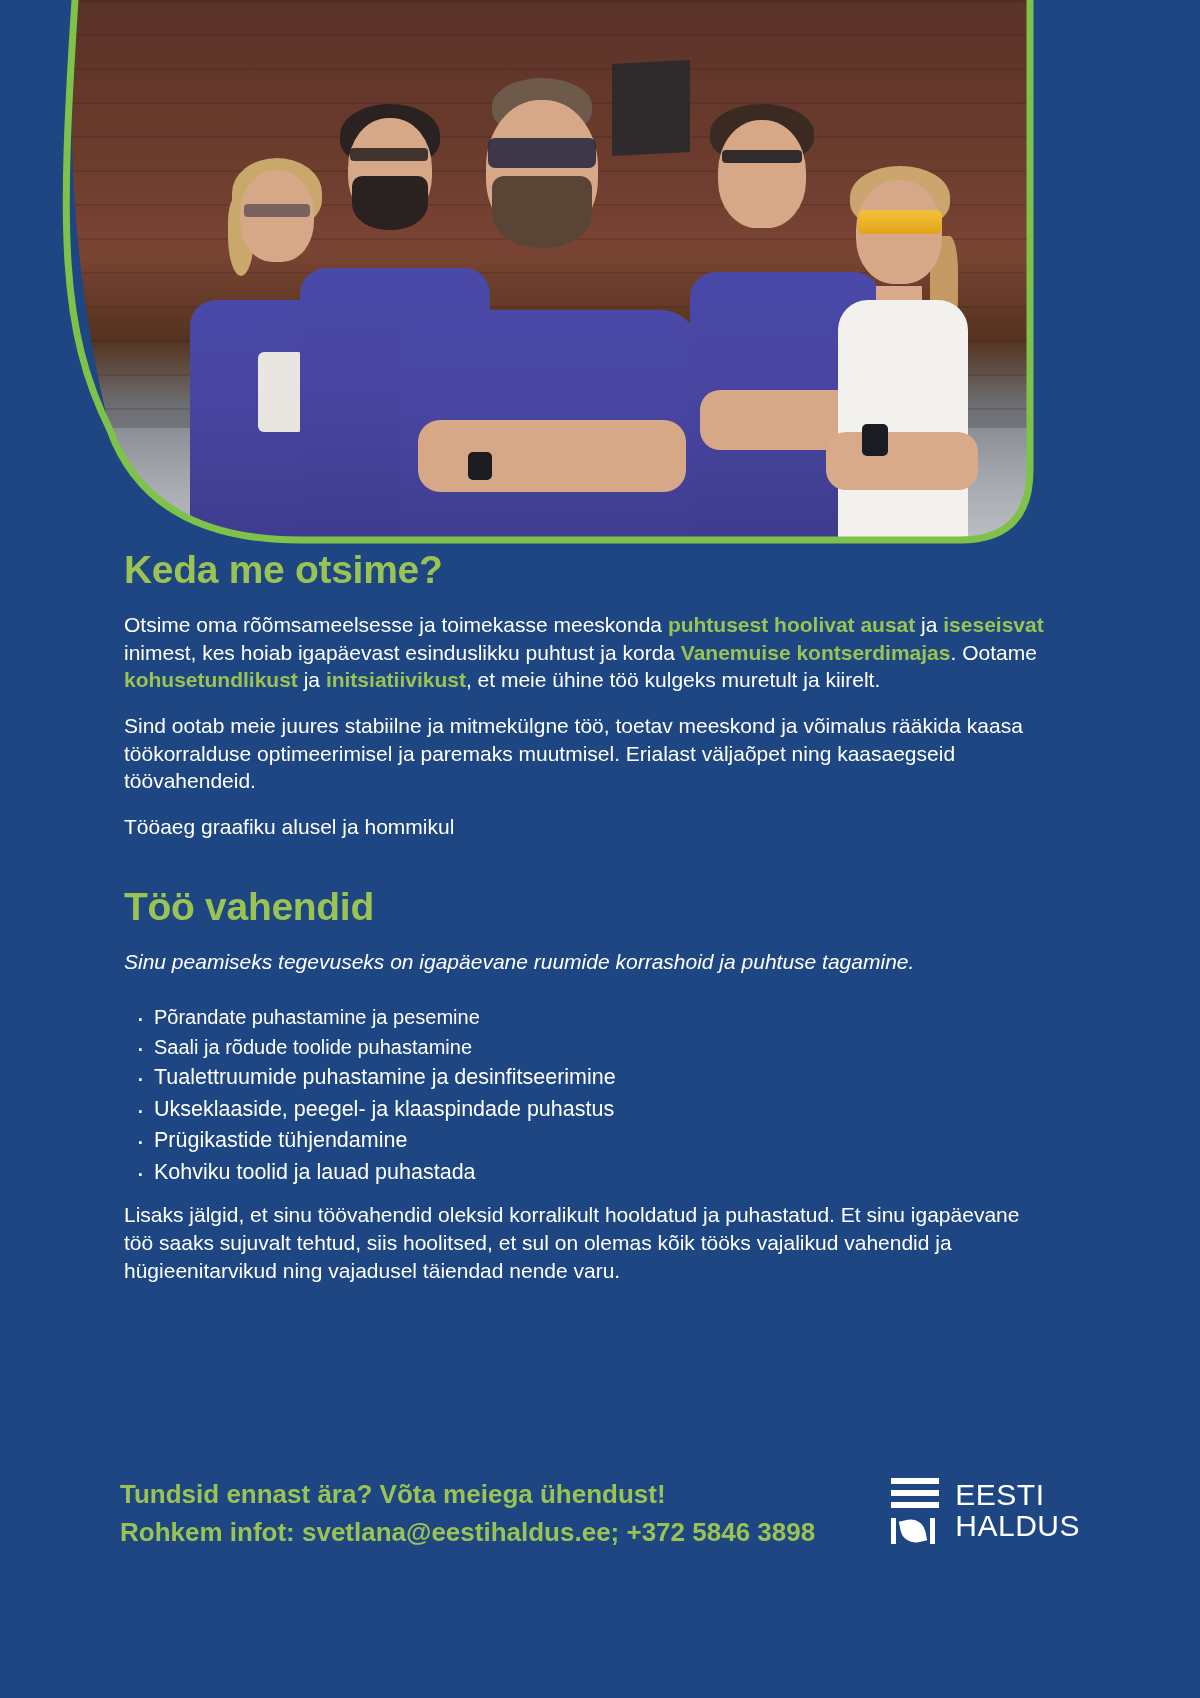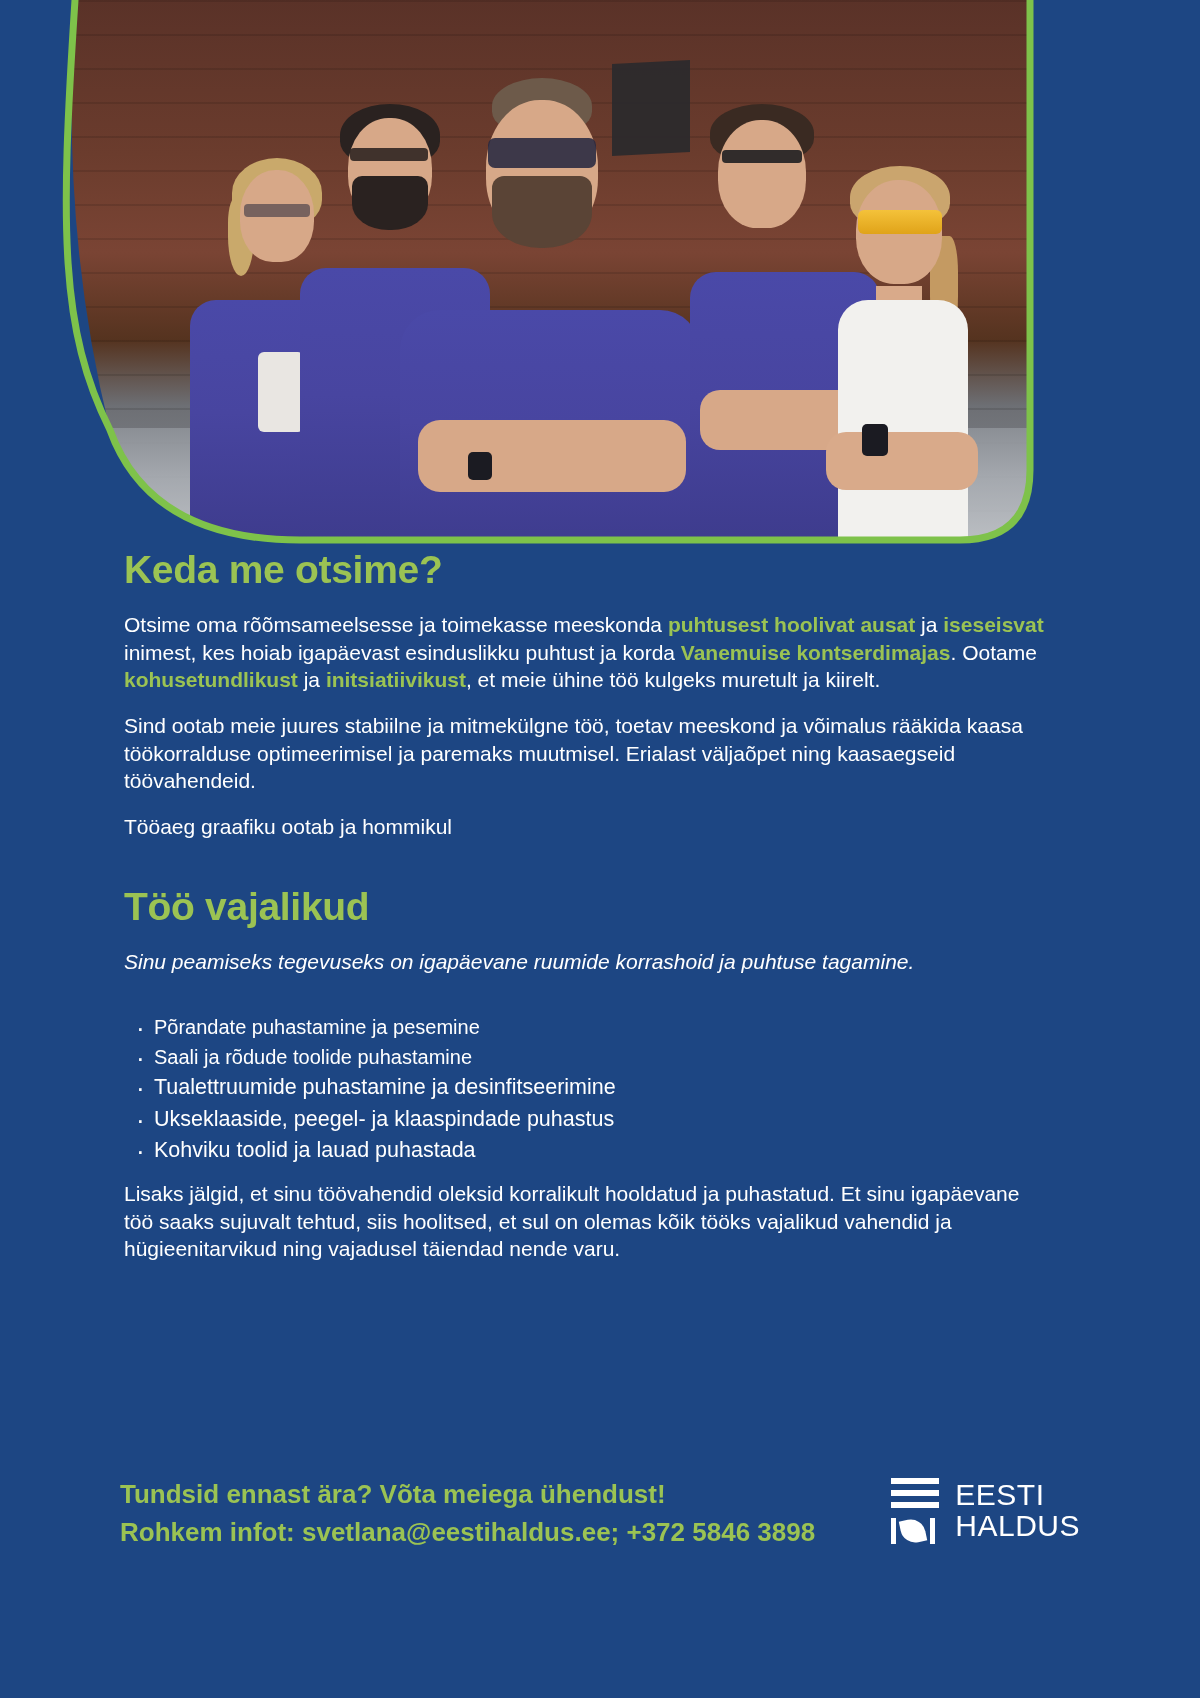--- a/index.html
+++ b/index.html
@@ -184,21 +184,21 @@
   .para-keda { margin-top: 20px; }
   .para-meie { margin-top: 22px; }
   .para-aeg  { margin-top: 36px; }
   .para-too  { margin-top: 14px; font-style: italic; }
   .para-last { margin-top: 30px; }
 
   .g { color: #9bc353; font-weight: bold; }
 
   ul.tasks {
     list-style: none;
-    margin-top: 42px;
+    margin-top: 32px;
     padding-left: 8px;
   }
   ul.tasks li {
     color: #ffffff;
     font-size: 21px;
     line-height: 1.0;
     margin-bottom: 10px;
     position: relative;
     padding-left: 22px;
   }
@@ -329,31 +329,32 @@
 
   <div class="content">
 
     <h1 class="heading h-keda">Keda me otsime?</h1>
 
     <p class="body para-keda"><span>Otsime oma rõõmsameelsesse ja toimekasse meeskonda </span><span class="g">puhtusest hoolivat ausat</span><span> ja </span><span class="g">iseseisvat</span><span> inimest, kes hoiab igapäevast esinduslikku puhtust ja korda </span><span class="g">Vanemuise kontserdimajas</span><span>. Ootame </span><span class="g">kohusetundlikust</span><span> ja </span><span class="g">initsiatiivikust</span><span>, et meie ühine töö kulgeks muretult ja kiirelt.</span></p>
 
 
     <p class="body para-meie">Sind ootab meie juures stabiilne ja mitmekülgne töö, toetav meeskond ja võimalus rääkida kaasa töökorralduse optimeerimisel ja paremaks muutmisel. Erialast väljaõpet ning kaasaegseid töövahendeid.</p>
 
-    <p class="body para-aeg">Tööaeg graafiku ootab ja hommikul</p>
-
-    <h1 class="heading h-too">Töö vajalikud</h1>
+    <p class="body para-aeg">Tööaeg graafiku alusel ja hommikul</p>
+
+    <h1 class="heading h-too">Töö vahendid</h1>
 
     <p class="body para-too">Sinu peamiseks tegevuseks on igapäevane ruumide korrashoid ja puhtuse tagamine.</p>
 
     <ul class="tasks">
       <li class="sm">Põrandate puhastamine ja pesemine</li>
       <li class="sm">Saali ja rõdude toolide puhastamine</li>
       <li class="lg">Tualettruumide puhastamine ja desinfitseerimine</li>
       <li class="lg">Ukseklaaside, peegel- ja klaaspindade puhastus</li>
+      <li class="lg">Prügikastide tühjendamine</li>
       <li class="lg">Kohviku toolid ja lauad puhastada</li>
     </ul>
 
     <p class="body para-last">Lisaks jälgid, et sinu töövahendid oleksid korralikult hooldatud ja puhastatud. Et sinu igapäevane töö saaks sujuvalt tehtud, siis hoolitsed, et sul on olemas kõik tööks vajalikud vahendid ja hügieenitarvikud ning vajadusel täiendad nende varu.</p>
   </div>
 
   <div class="footer">
     <div>
       <div class="contact-line">Tundsid ennast ära? Võta meiega ühendust!</div>
       <div class="contact-line">Rohkem infot: svetlana@eestihaldus.ee; +372 5846 3898</div>

